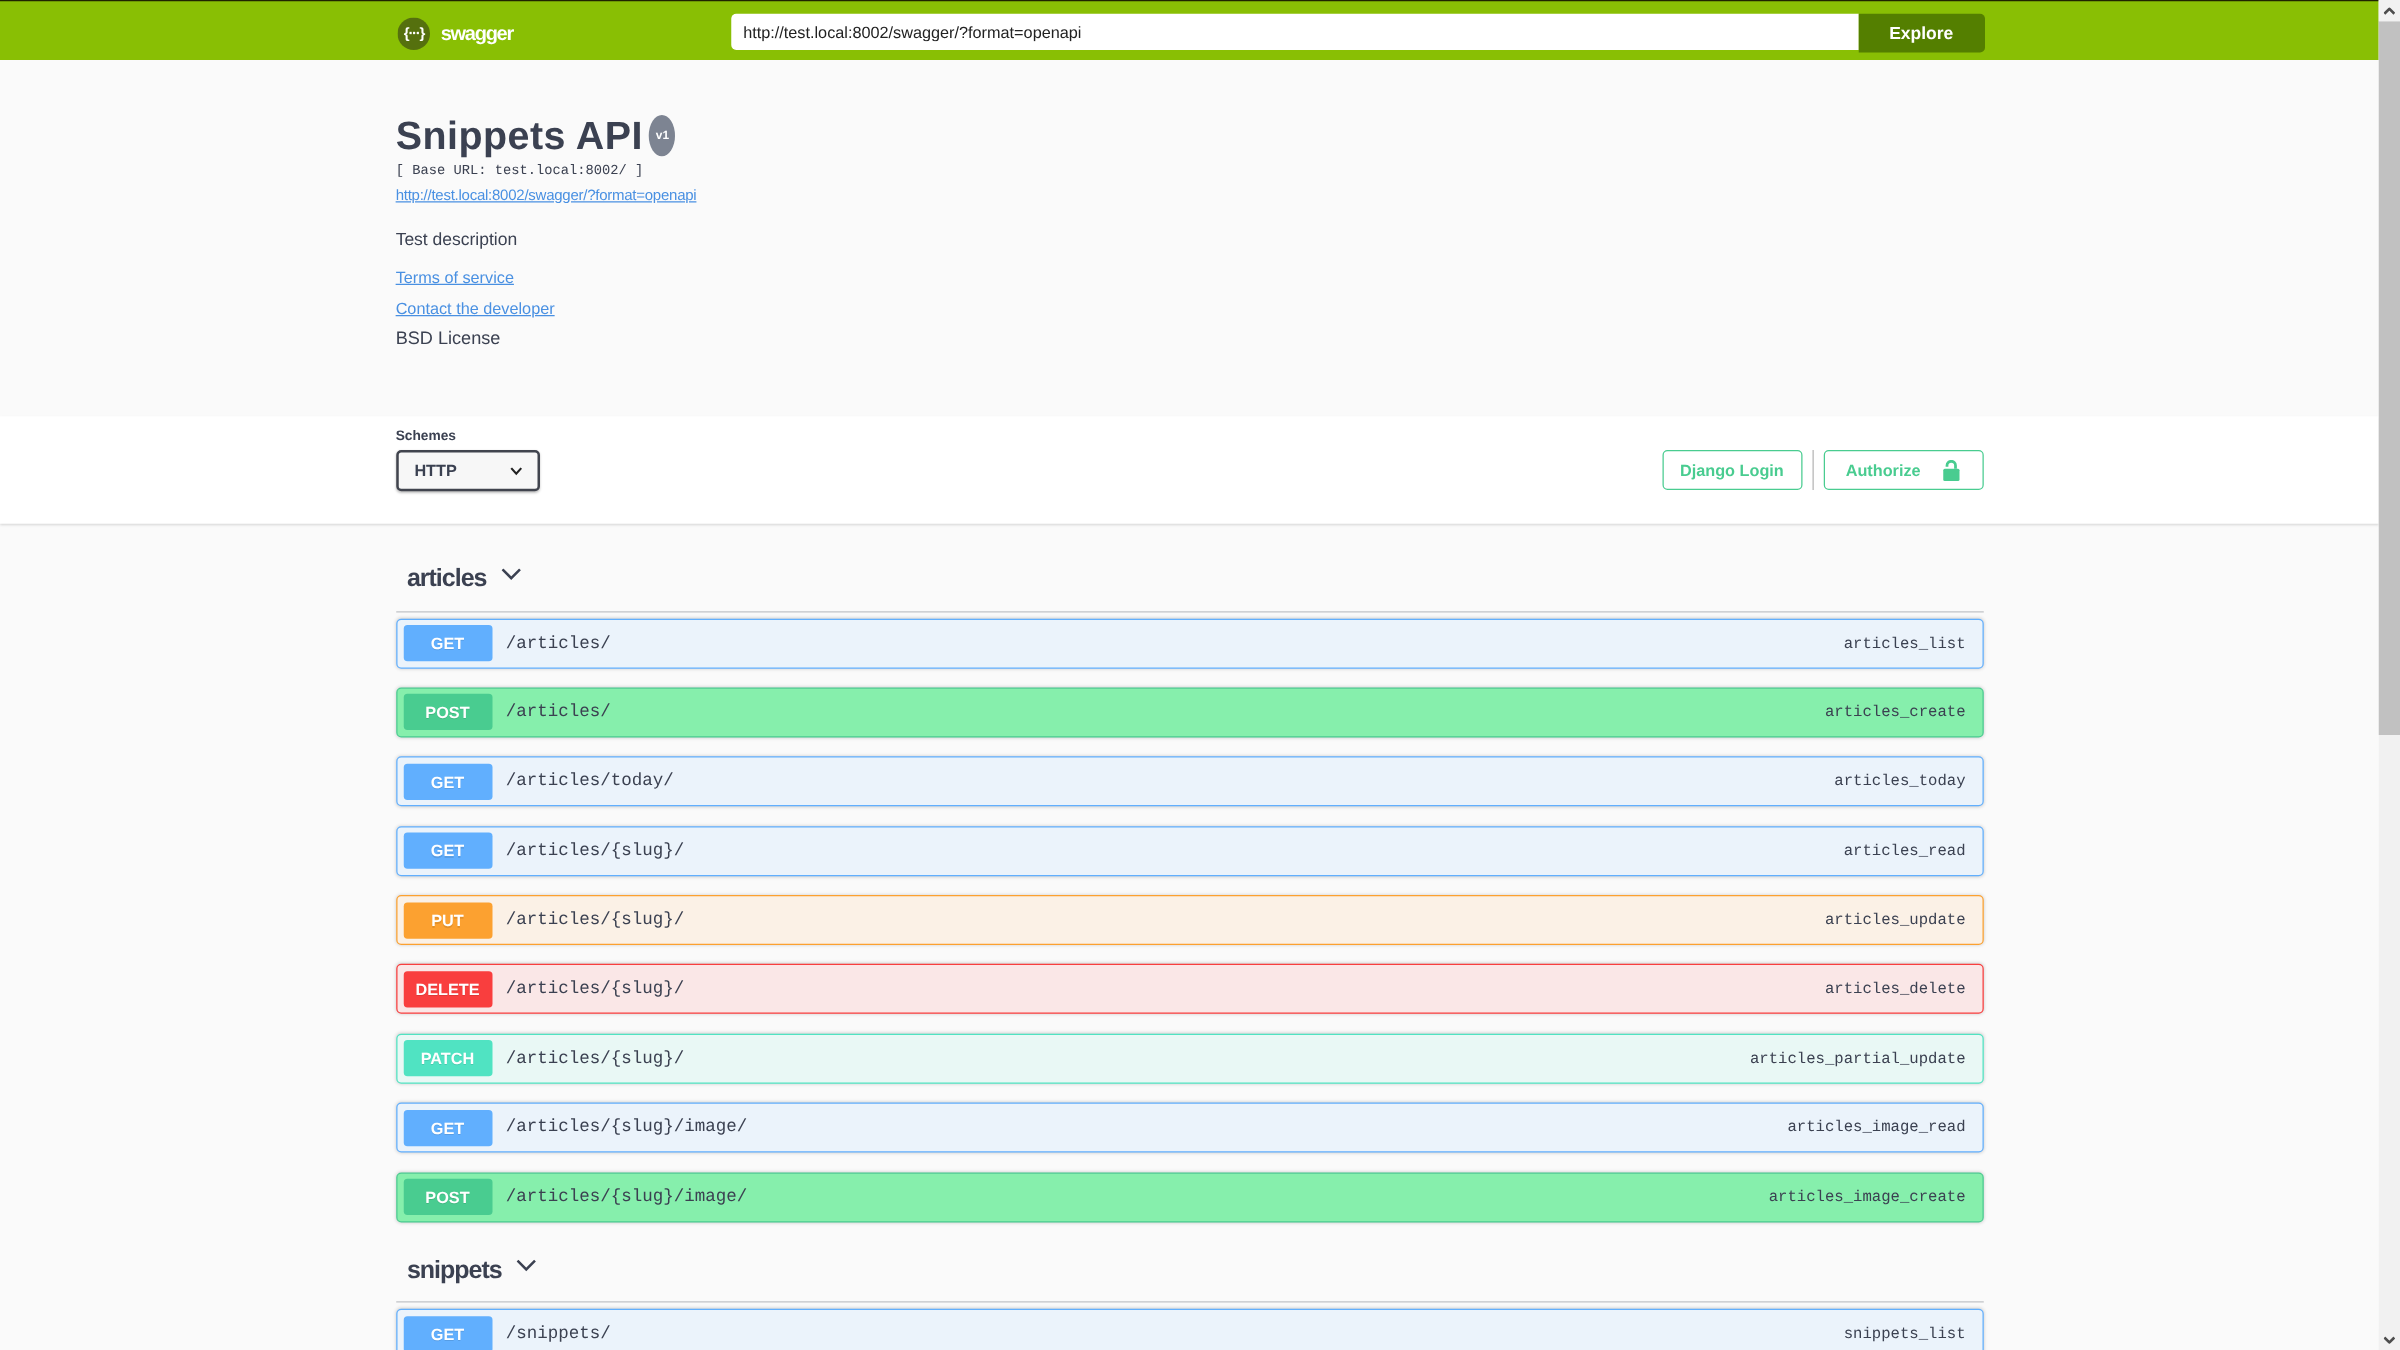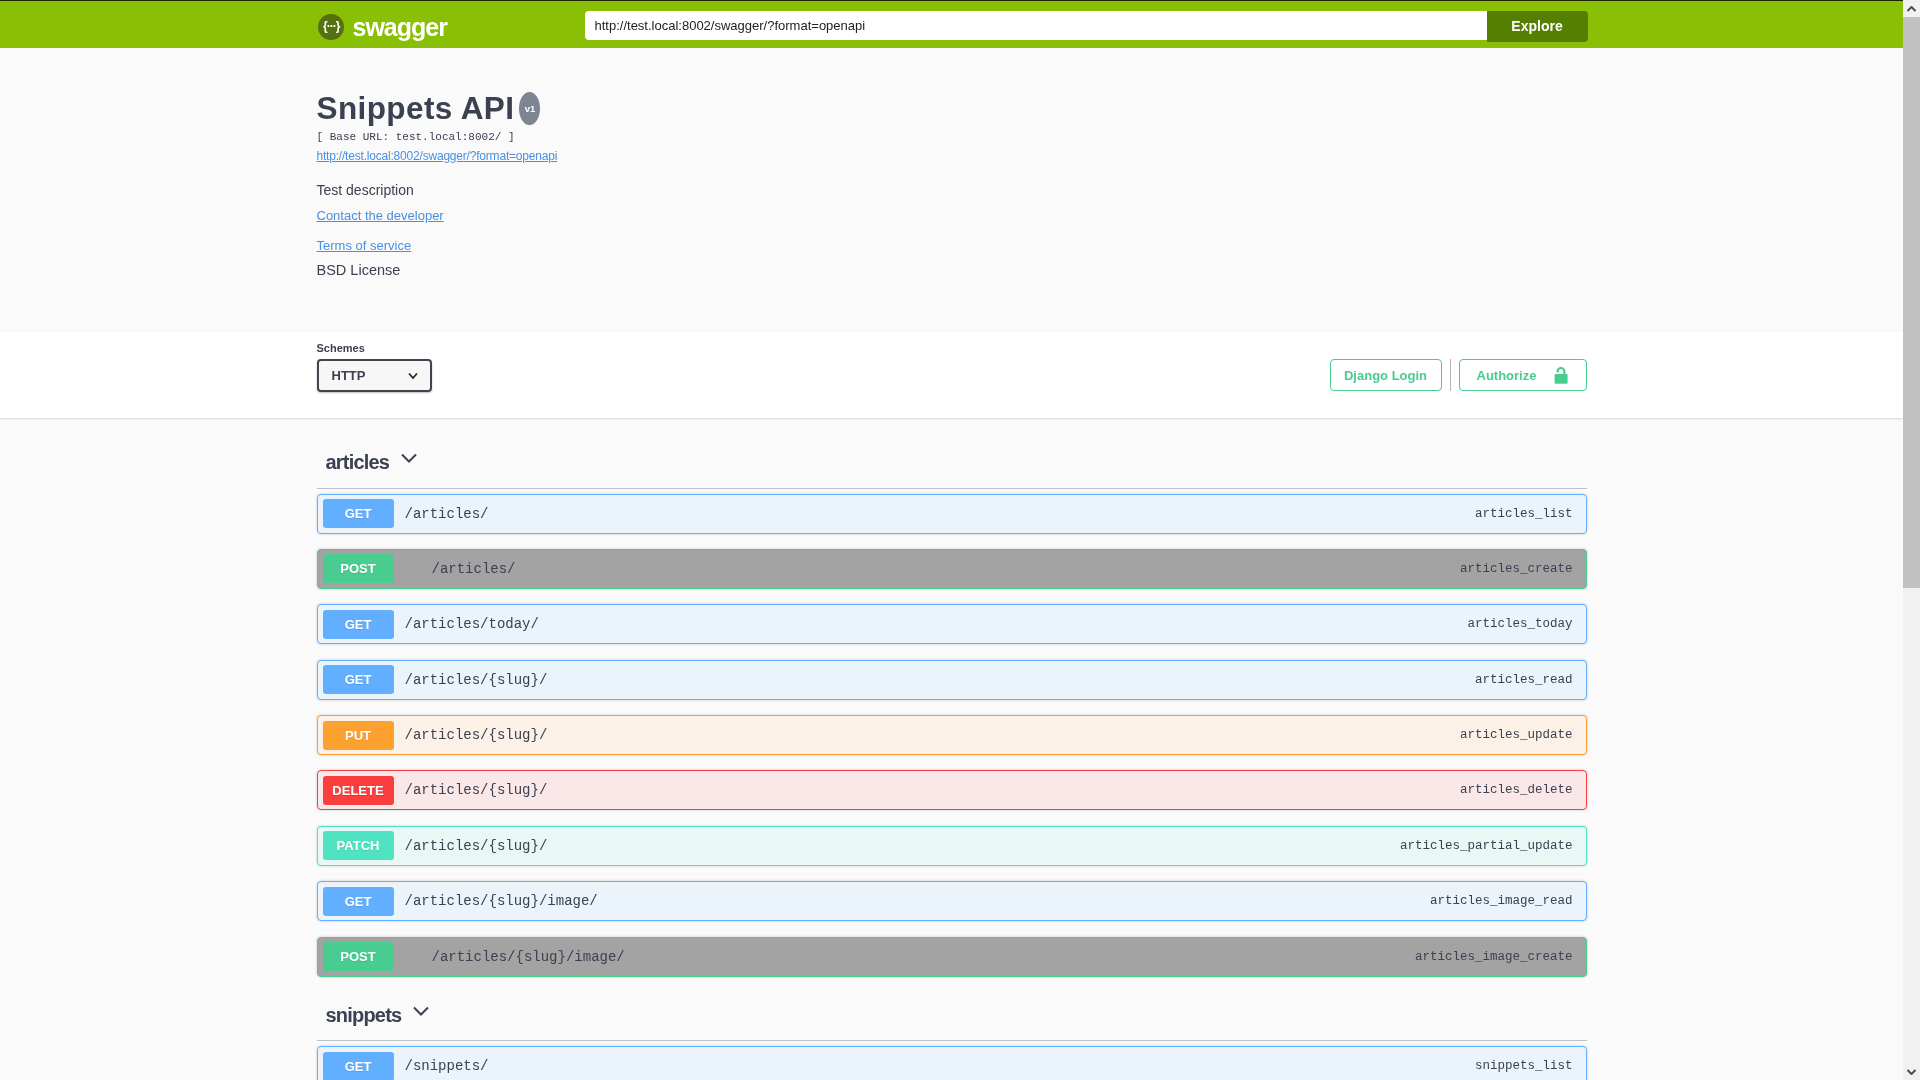--- a/index.html
+++ b/index.html
@@ -6,21 +6,21 @@
 html,body { width:1920px; height:1080px; overflow:hidden; }
 body { background:#fafafa; font-family:"Liberation Sans", sans-serif; position:relative; }
 #vp { position:absolute; left:0; top:0; width:1903px; height:1080px; }
 .wrap { width:1270px; margin:0 auto; position:relative; }
 
 
 .topbar { height:48px; background:#89bf04; border-top:1px solid #1f2400; }
 .tb-inner { display:flex; align-items:center; height:48px; }
 .logo { display:flex; align-items:flex-start; position:absolute; left:1px; top:0; height:48px; }
 .logo svg { display:block; margin-top:13px; }
-.logo-text { color:#fff; font-weight:bold; font-size:25px; letter-spacing:-1px; margin-left:9px; margin-top:12.5px; line-height:27px; }
+.logo-text { color:#fff; font-weight:bold; font-size:16px; letter-spacing:-1px; margin-left:9px; margin-top:12.5px; line-height:27px; }
 .dl-wrap { position:absolute; left:268px; top:10px; display:flex; }
 .dl-input { width:902px; height:29px; border:none; background:#fff; border-radius:4px 0 0 4px; font-size:13px; color:#222; padding:0 10px; font-family:"Liberation Sans", sans-serif; outline:none; }
 .dl-btn { width:101px; height:31px; margin-top:-0.5px; background:#547f00; border:none; border-radius:0 4px 4px 0; color:#fff; font-weight:bold; font-size:14px; font-family:"Liberation Sans", sans-serif; }
 
 
 .hero { padding-top:45px; }
 .title { color:#3b4151; font-size:31.5px; font-weight:bold; letter-spacing:0.4px; position:relative; display:inline-block; line-height:31px; }
 .vbadge { position:absolute; top:-1px; right:-26px; width:21px; height:33px; background:#7d8492; border-radius:50%; color:#fff; font-size:9.5px; font-weight:bold; display:flex; align-items:center; justify-content:center; letter-spacing:0; }
 .baseurl { font-family:"Liberation Mono", monospace; font-size:11px; color:#3b4151; margin-top:7px; }
 .speclink { display:inline-block; margin-top:6px; font-size:12px; letter-spacing:-0.2px; color:#4990e2; text-decoration:underline; }
@@ -44,21 +44,21 @@
 
 .ops { padding-top:23.5px; }
 .optag { display:flex; align-items:center; padding:7.5px 20px 12.5px 9px; line-height:26px; border-bottom:1px solid rgba(59,65,81,.3); color:#3b4151; font-size:20px; font-weight:bold; letter-spacing:-0.8px; }
 .optag svg { margin-left:12px; transform:translateY(-3.5px); }
 .opblock { margin:5px 0 15.4px; border-radius:4px; border:1px solid; box-shadow:0 0 3px rgba(0,0,0,.19); height:40px; display:flex; align-items:center; padding:0 5px; }
 .opblock .method { width:71px; height:29px; border-radius:3px; color:#fff; font-size:13px; font-weight:bold; display:flex; align-items:center; justify-content:center; text-shadow:0 1px 0 rgba(0,0,0,.1); flex:none; }
 .opblock .path { font-family:"Liberation Mono", monospace; font-size:14px; color:#3b4151; margin-left:11px; flex:1; letter-spacing:0; }
 .opblock .opid { font-family:"Liberation Mono", monospace; font-size:12.5px; color:#3b4151; padding-right:8px; }
 .op-get { background:#ebf3fb; border-color:#61affe; }
 .op-get .method { background:#61affe; }
-.op-post { background:#a3a3a3; border-color:#49cc90;gap:27px; }
+.op-post { background:#86efac; border-color:#49cc90; }
 .op-post .method { background:#49cc90; }
 .op-put { background:#fbf1e6; border-color:#fca130; }
 .op-put .method { background:#fca130; }
 .op-delete { background:#fae7e7; border-color:#f93e3e; }
 .op-delete .method { background:#f93e3e; }
 .op-patch { background:#e9f8f5; border-color:#50e3c2; }
 .op-patch .method { background:#50e3c2; }
 .sec2 { margin-top:17.5px; }
 
 
@@ -86,25 +86,25 @@
       </div>
     </div>
   </div>
 
   <div class="hero">
     <div class="wrap">
       <h2 class="title">Snippets API<span class="vbadge">v1</span></h2>
       <div class="baseurl">[ Base URL: test.local:8002/ ]</div>
       <div><a class="speclink" href="#">http://test.local:8002/swagger/?format=openapi</a></div>
       <div class="desc">Test description</div>
+      <div style="margin-top:15px;">
+          <a class="hlink" href="#">Terms of service</a>
+        </div>
       <div style="margin-top:10px;">
           <a class="hlink" href="#">Contact the developer</a>
-        </div>
-      <div style="margin-top:15px;">
-          <a class="hlink" href="#">Terms of service</a>
         </div>
       <div style="margin-top:9px;" class="bsd">BSD License</div>
       <div style="height:54px;"></div>
     </div>
   </div>
 
   <div class="schemes">
     <div class="wrap schemes-inner">
       <div>
         <label class="sch-label">Schemes</label>

